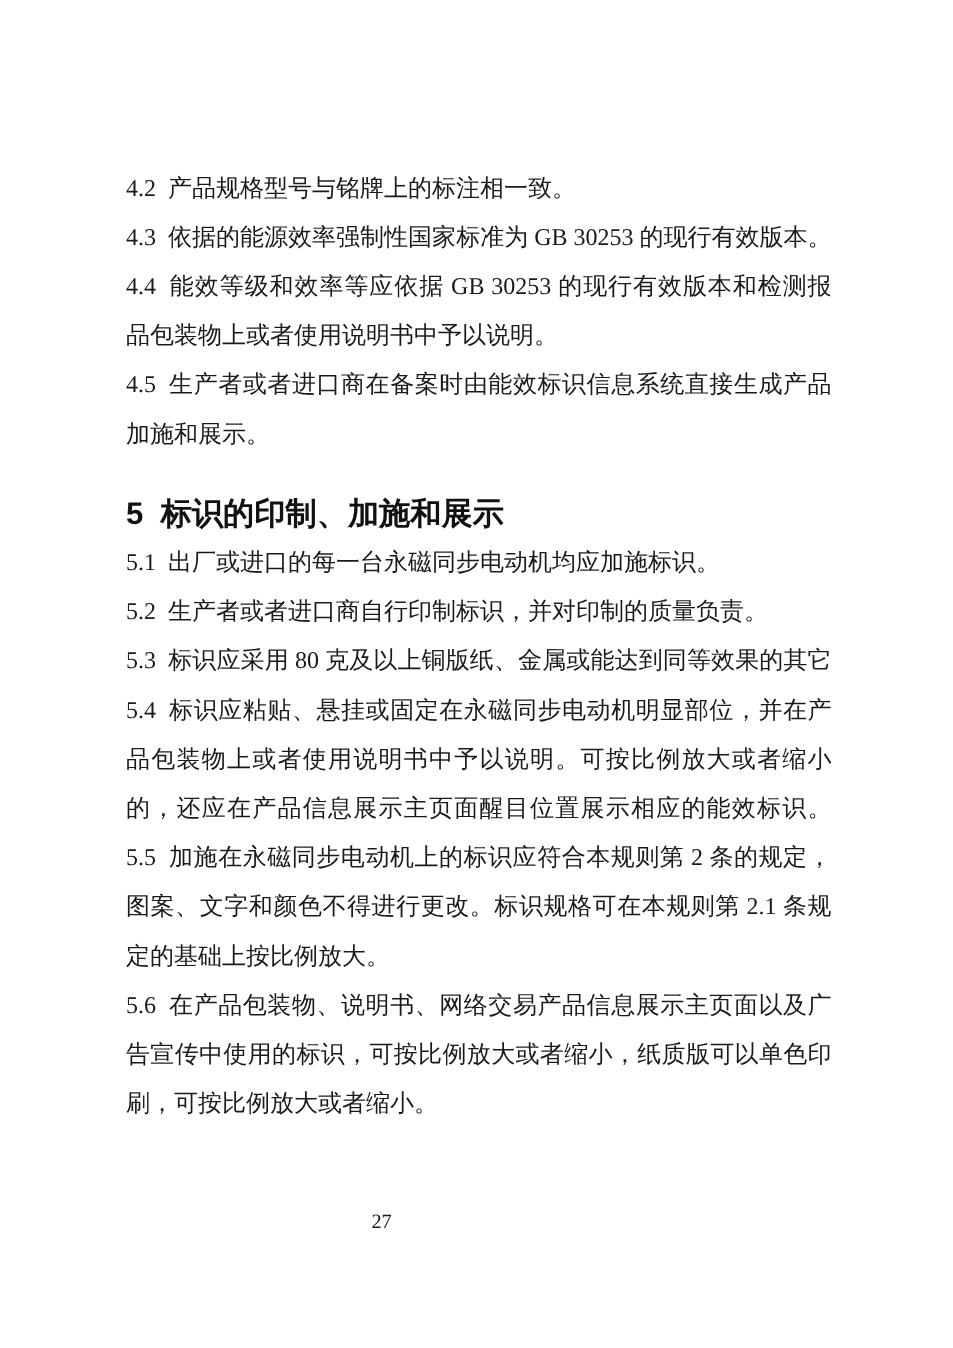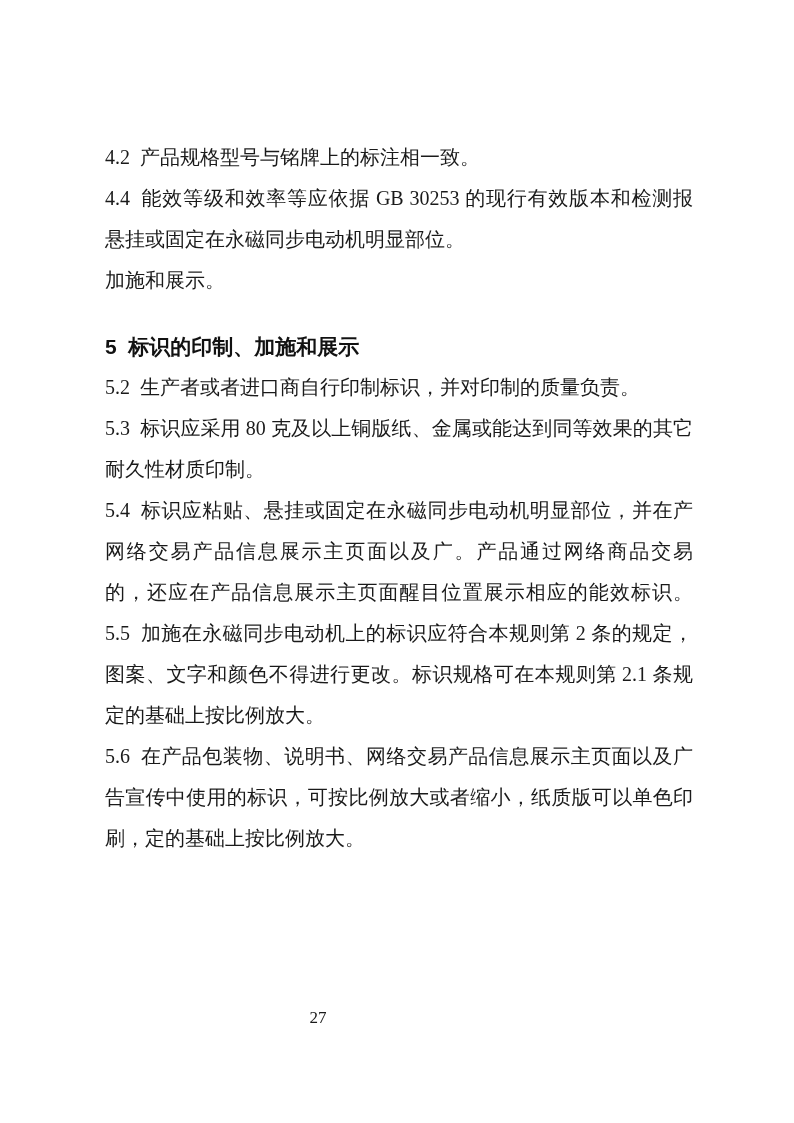--- a/index.html
+++ b/index.html
@@ -25,21 +25,21 @@
     color: #1a1a1a;
     white-space: normal;
   }
   .text-line.fill {
     text-align: justify;
     text-align-last: justify;
   }
   .section-heading {
     font-family: "Liberation Sans", "DejaVu Sans", sans-serif;
     font-weight: 700;
-    font-size: 21px;
+    font-size: 26px;
     line-height: 41px;
     color: #111111;
     margin: 25px 0 0 0;
   }
   .page-footer {
     position: absolute;
     top: 1007px;
     left: 0;
     width: 636px;
     text-align: center;
@@ -53,46 +53,52 @@
 </style>
 </head>
 <body>
 
 <div class="doc-page">
   <div class="doc-content" id="doc-content">
       <div class="para">
         <span class="text-line">4.2&nbsp;&nbsp;产品规格型号与铭牌上的标注相一致。</span>
       </div>
       <div class="para">
-        <span class="text-line fill">4.4&nbsp;&nbsp;能效等级和效率等应依据 GB 30253 的现行有效版本和检测报</span>
-        <span class="text-line">悬挂或固定在永磁同步电动机明显部位。</span>
+        <span class="text-line fill">4.3&nbsp;&nbsp;依据的能源效率强制性国家标准为 GB 30253 的现行有效版本。</span>
       </div>
       <div class="para">
+        <span class="text-line fill">4.4&nbsp;&nbsp;能效等级和效率等应依据 GB 30253 的现行有效版本和检测报</span>
+        <span class="text-line">品包装物上或者使用说明书中予以说明。</span>
+      </div>
+      <div class="para">
+        <span class="text-line fill">4.5&nbsp;&nbsp;生产者或者进口商在备案时由能效标识信息系统直接生成产品</span>
         <span class="text-line">加施和展示。</span>
       </div>
       <div class="section-heading">5&nbsp;&nbsp;标识的印制、加施和展示</div>
+      <div class="para">
+        <span class="text-line">5.1&nbsp;&nbsp;出厂或进口的每一台永磁同步电动机均应加施标识。</span>
+      </div>
       <div class="para">
         <span class="text-line">5.2&nbsp;&nbsp;生产者或者进口商自行印制标识，并对印制的质量负责。</span>
       </div>
       <div class="para">
         <span class="text-line fill">5.3&nbsp;&nbsp;标识应采用 80 克及以上铜版纸、金属或能达到同等效果的其它</span>
-        <span class="text-line">耐久性材质印制。</span>
       </div>
       <div class="para">
         <span class="text-line fill">5.4&nbsp;&nbsp;标识应粘贴、悬挂或固定在永磁同步电动机明显部位，并在产</span>
-        <span class="text-line fill">网络交易产品信息展示主页面以及广。产品通过网络商品交易</span>
+        <span class="text-line fill">品包装物上或者使用说明书中予以说明。可按比例放大或者缩小</span>
         <span class="text-line fill">的，还应在产品信息展示主页面醒目位置展示相应的能效标识。</span>
       </div>
       <div class="para">
         <span class="text-line fill">5.5&nbsp;&nbsp;加施在永磁同步电动机上的标识应符合本规则第 2 条的规定，</span>
         <span class="text-line fill">图案、文字和颜色不得进行更改。标识规格可在本规则第 2.1 条规</span>
         <span class="text-line">定的基础上按比例放大。</span>
       </div>
       <div class="para">
         <span class="text-line fill">5.6&nbsp;&nbsp;在产品包装物、说明书、网络交易产品信息展示主页面以及广</span>
         <span class="text-line fill">告宣传中使用的标识，可按比例放大或者缩小，纸质版可以单色印</span>
-        <span class="text-line">刷，定的基础上按比例放大。</span>
+        <span class="text-line">刷，可按比例放大或者缩小。</span>
       </div>
     </div>
   <div class="page-footer">
     <span class="page-number">27</span>
   </div>
 </div>
 
 </body></html>

